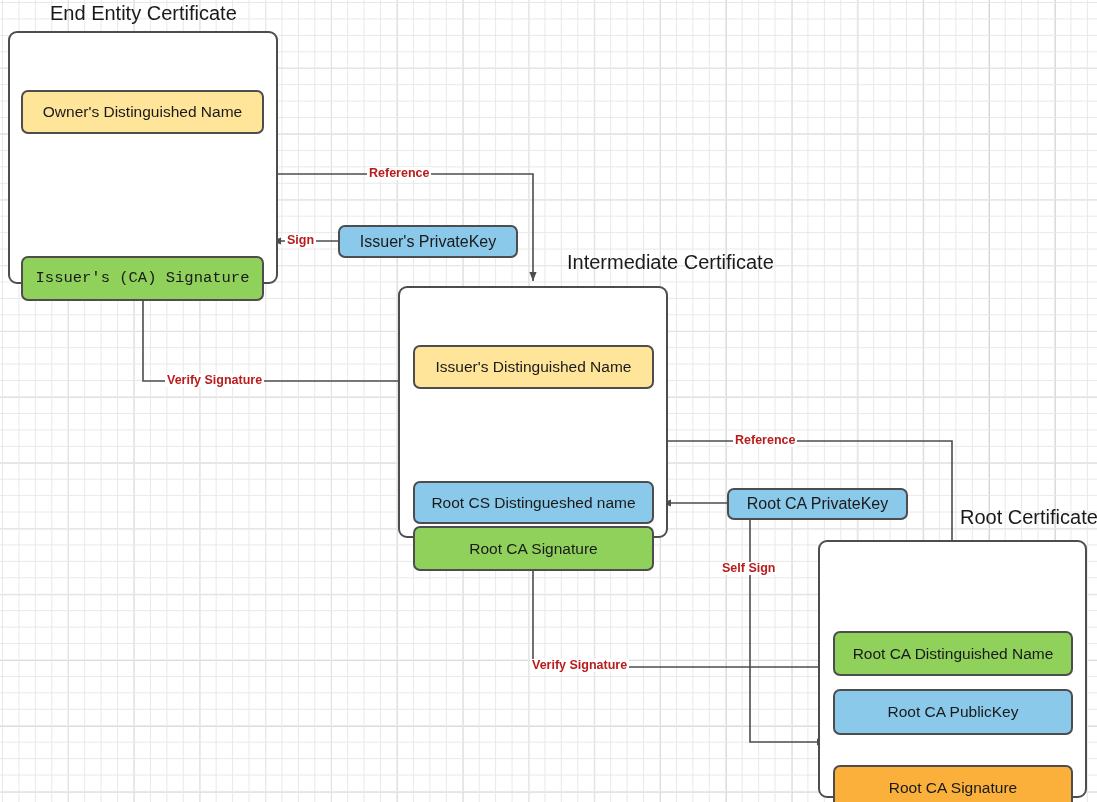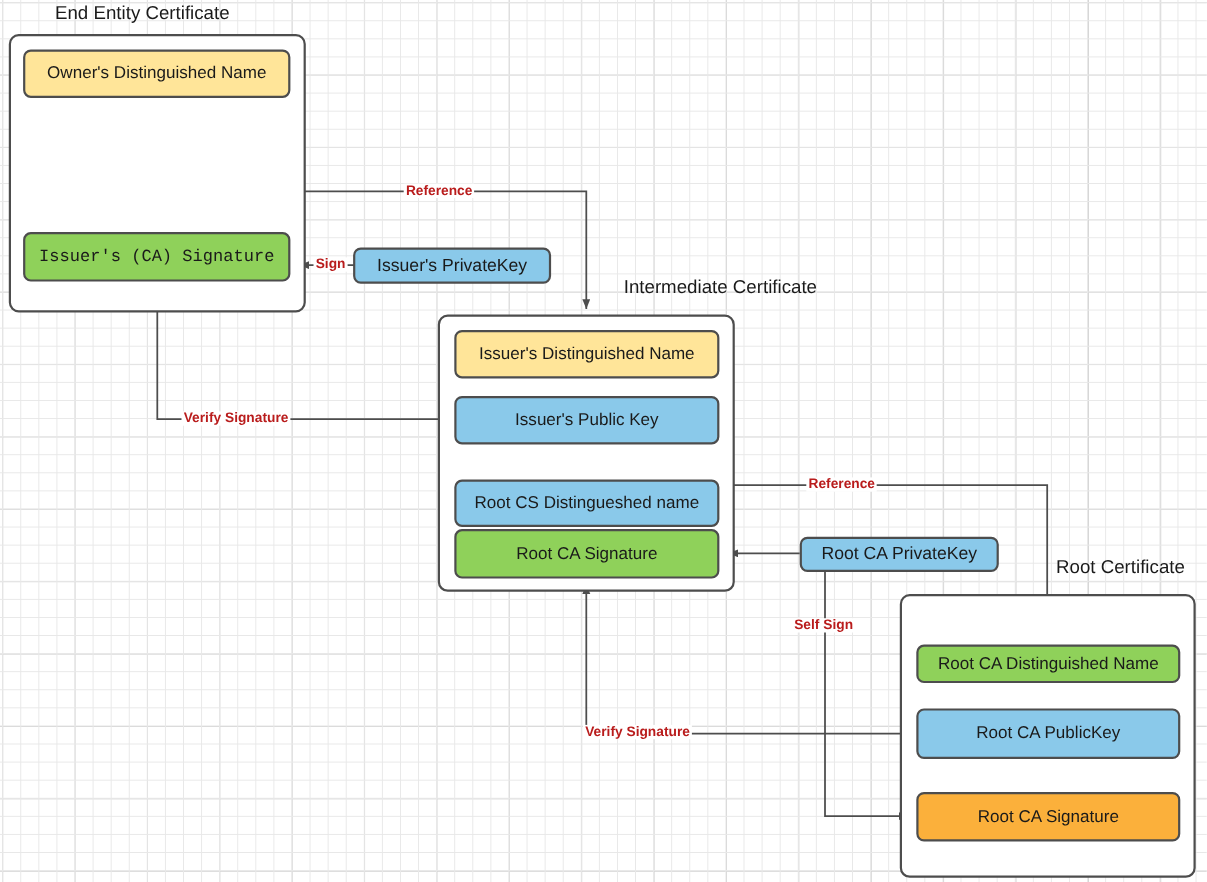--- a/index.html
+++ b/index.html
@@ -37,34 +37,35 @@
     position:absolute;
     border:2px solid #4d4d4d;
     border-radius:7px;
     box-sizing:border-box;
     display:flex;align-items:center;justify-content:center;
     text-align:center;
     color:#1a1a1a;
     font-size:15.5px;
     line-height:1.15;
     padding:2px 6px;
+    margin-top:45px;
   }
   .free-box{
     position:absolute;
     border:2px solid #4d4d4d;
     border-radius:7px;
     box-sizing:border-box;
     display:flex;align-items:center;justify-content:center;
     color:#1a1a1a;
     font-size:16px;
   }
   .caption{
     position:absolute;
     color:#1a1a1a;
-    font-size:17px;
+    font-size:20px;
     white-space:nowrap;
   }
   .edge-label{
     position:absolute;
     color:#b91c1c;
     font-size:12.5px;
     font-weight:bold;
     white-space:nowrap;
     background:#ffffff;
     padding:0 2px;
@@ -101,41 +102,40 @@
   <div class="caption" style="left:50px;top:2px;">End Entity Certificate</div>
 
   <div class="container-box" style="left:8px;top:31px;width:270px;height:253px;"></div>
 
   <div class="row-box" style="left:21px;top:45px;width:243px;height:44px;background:#ffe599;">Owner's Distinguished Name</div>
 
 
 
   <div class="row-box" style="left:21px;top:211px;width:243px;height:45px;background:#8fd15a;font-family:Liberation Mono, monospace;">Issuer's (CA) Signature</div>
 
-  <div class="free-box" style="left:321px;top:225px;width:180px;height:33px;background:#8ac9ea;">Issuer's PrivateKey</div>
+  <div class="free-box" style="left:338px;top:225px;width:180px;height:33px;background:#8ac9ea;">Issuer's PrivateKey</div>
 
   <div class="caption" style="left:567px;top:251px;">Intermediate Certificate</div>
 
   <div class="container-box" style="left:398px;top:286px;width:270px;height:252px;"></div>
 
   <div class="row-box" style="left:413px;top:300px;width:241px;height:44px;background:#ffe599;">Issuer's Distinguished Name</div>
 
-  <div class="row-box" style="left:413px;top:360px;width:241px;height:44px;background:#8ac9ea;">Issuer's Public  Key</div>
 
   <div class="row-box" style="left:413px;top:436px;width:241px;height:43px;background:#8ac9ea;">Root CS Distingueshed name</div>
 
   <div class="row-box" style="left:413px;top:481px;width:241px;height:45px;background:#8fd15a;">Root CA Signature</div>
 
   <div class="free-box" style="left:727px;top:488px;width:181px;height:32px;background:#8ac9ea;">Root CA PrivateKey</div>
 
   <div class="caption" style="left:960px;top:506px;">Root Certificate</div>
 
   <div class="container-box" style="left:818px;top:540px;width:269px;height:258px;"></div>
 
-  <div class="row-box" style="left:833px;top:586px;width:240px;height:35px;background:#8fd15a;">Root CA Distinguished Name</div>
+  <div class="row-box" style="left:833px;top:586px;width:240px;height:45px;background:#8fd15a;">Root CA Distinguished Name</div>
 
   <div class="row-box" style="left:833px;top:644px;width:240px;height:46px;background:#8ac9ea;text-align:right;">Root CA PublicKey</div>
 
   <div class="row-box" style="left:833px;top:720px;width:240px;height:45px;background:#fbb03b;">Root CA Signature</div>
 
   <div class="edge-label" style="left:367px;top:167px;">Reference</div>
 
   <div class="edge-label" style="left:285px;top:234px;">Sign</div>
 
   <div class="edge-label" style="left:165px;top:374px;">Verify Signature</div>

